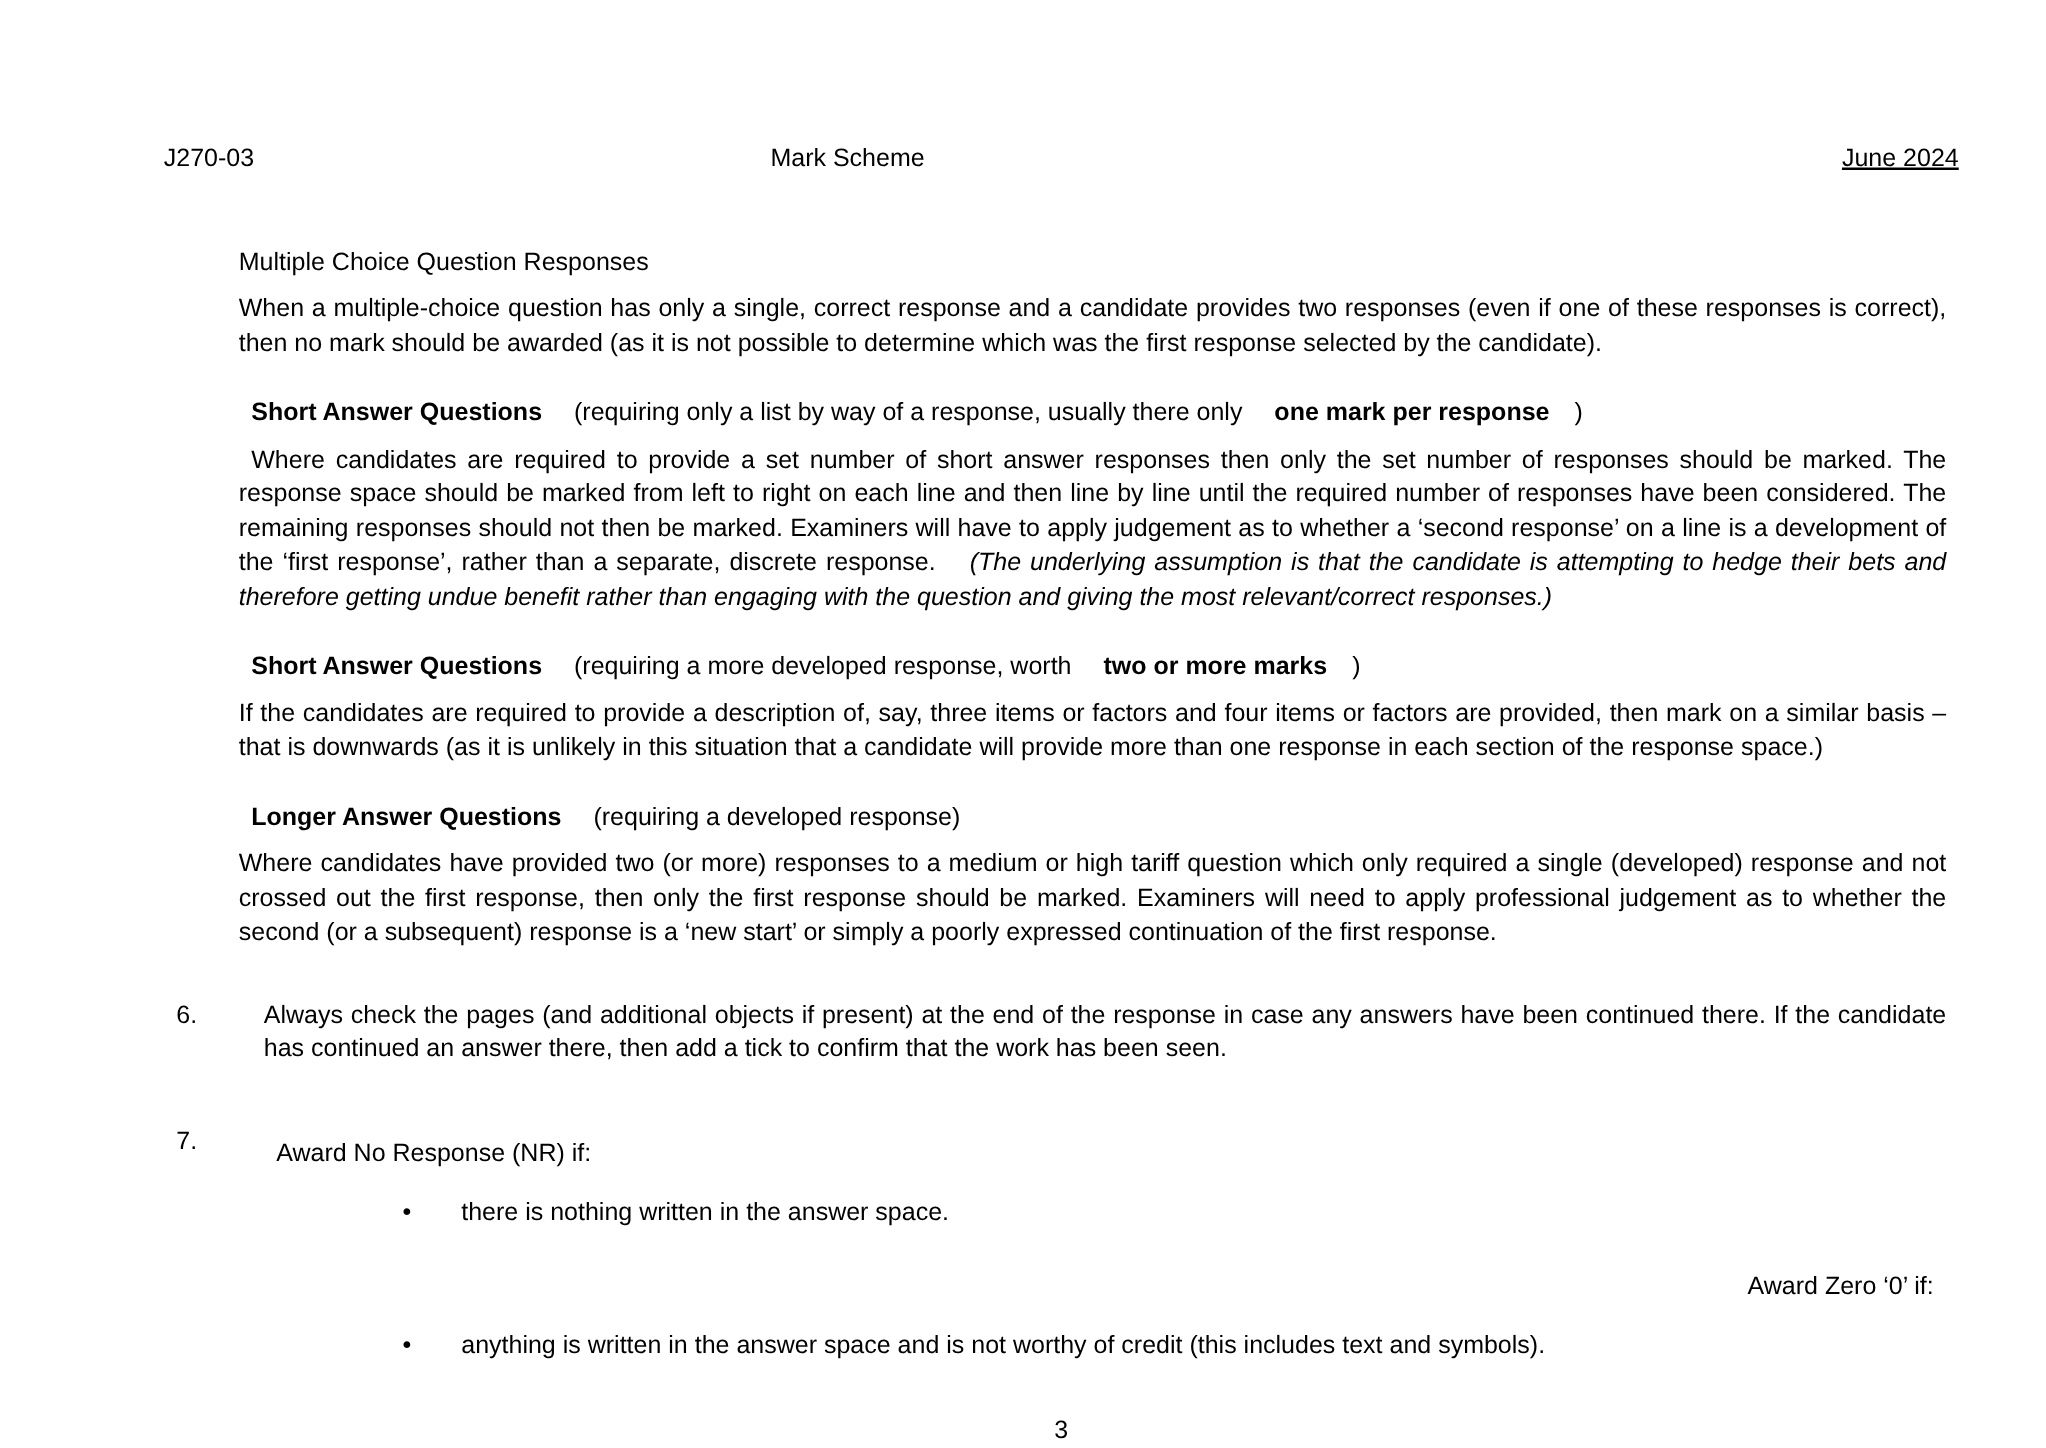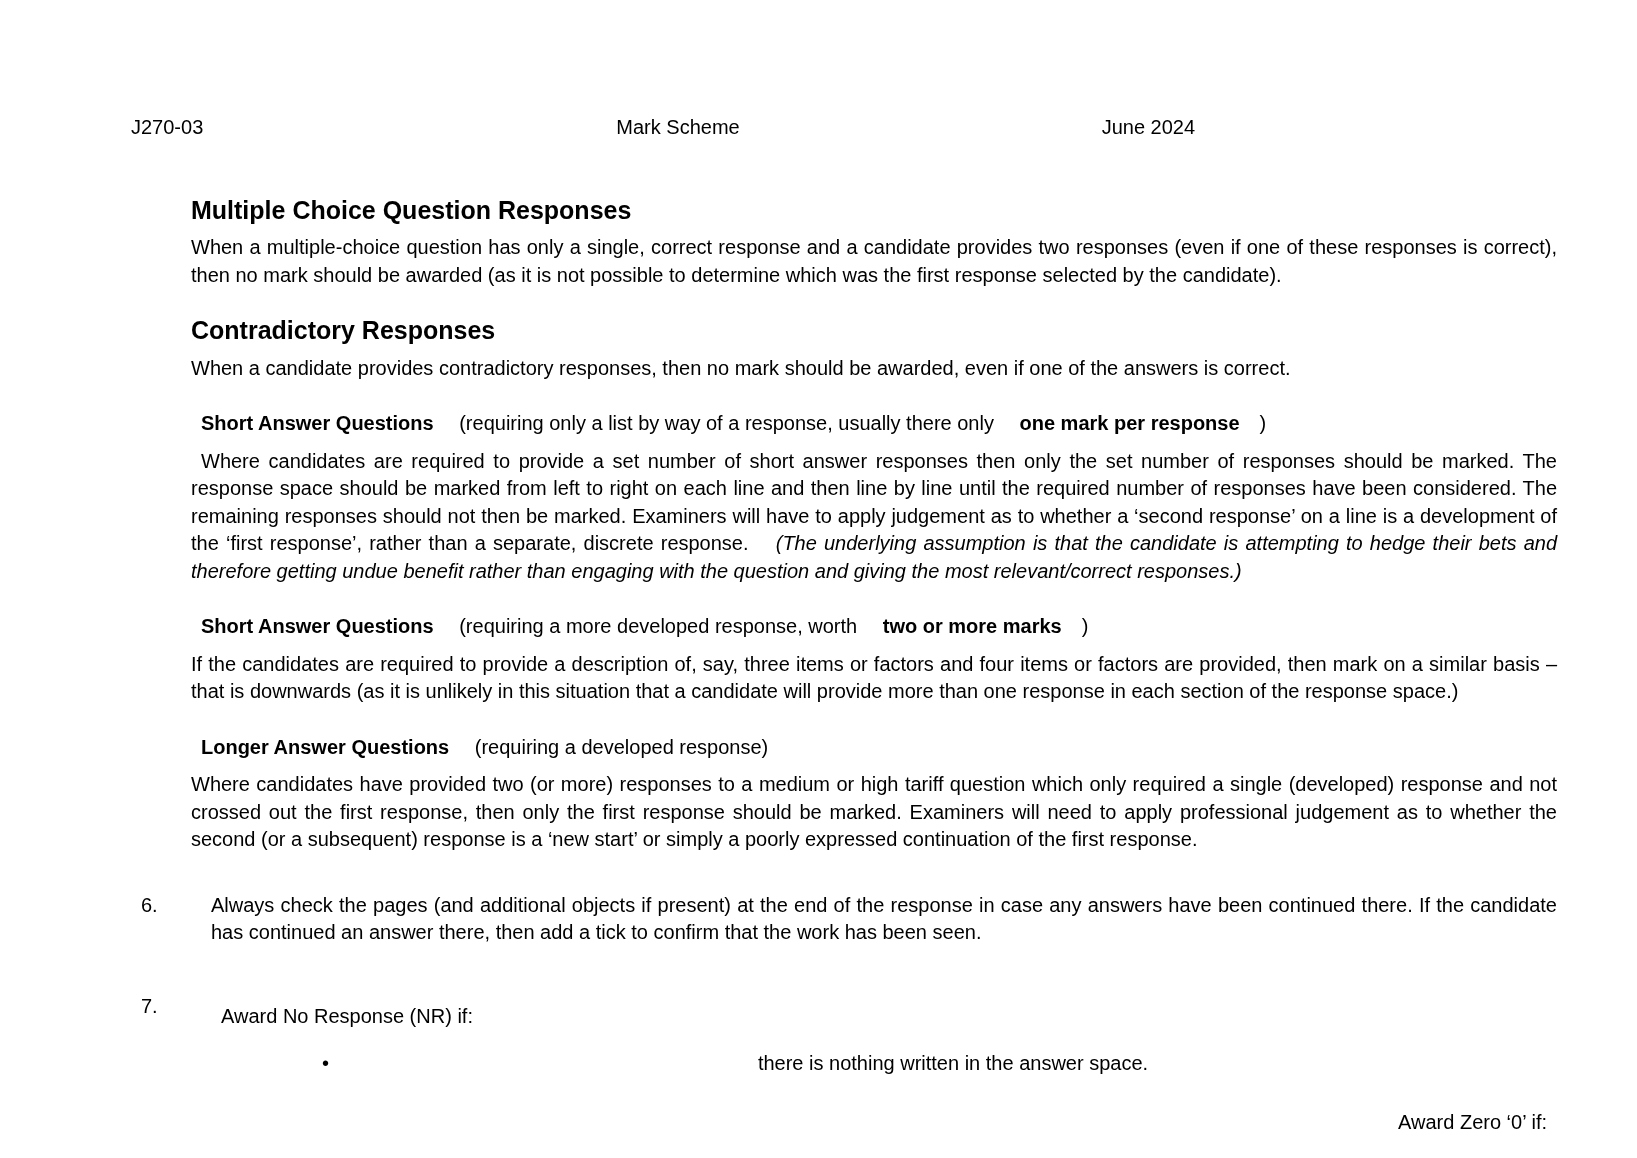--- a/index.html
+++ b/index.html
@@ -16,31 +16,31 @@
     font-size: 20px;
     line-height: 27.5px;
   }
   .header {
     display: flex;
     align-items: baseline;
     padding: 64px 80px 0 81px;
   }
   .h-left  { flex: 1; text-align: left; }
   .h-center{ flex: 1; }
-  .h-right { flex: 1; text-align: left; }
+  .h-right { flex: 1; text-align: right; text-decoration: underline; }
   .content {
     padding: 25px 80px 0 81px;
   }
   .sec {
     padding-left: 50px;
     margin-bottom: 28px;
   }
   .sec h3 {
-    font-size: 25px;
-    font-weight: bold;
+    font-size: 20px;
+    font-weight: normal;
     line-height: 27.5px;
   }
   .hline b { font-weight: bold; }
   p.just, div.just { text-align: justify; }
   .italic { font-style: italic; }
   .numitem {
     display: flex;
     align-items: flex-start;
   }
   .numitem .num {
@@ -50,21 +50,21 @@
   .numitem .numbody { flex: 1; }
   .numitem-6 { margin-bottom: 26px; }
   .bullet-row {
     display: flex;
     padding-left: 91px;
   }
   .bullet-row .bullet {
     width: 27px;
     flex: 0 0 27px;
   }
-  .bullet-row .bullet-text { flex: 1; text-align: center; }
+  .bullet-row .bullet-text { flex: 1; }
   .award-zero { margin-top: 21px; text-align: right; }
   .footer {
     text-align: center;
     margin-top: 10px;
   }
 </style>
 </head>
 <body>
 
 <div class="page">
@@ -75,24 +75,20 @@
     <span class="h-right">June 2024</span>
   </div>
 
   <div class="content">
 
     <div class="sec">
       <h3>Multiple Choice Question Responses</h3>
       <p class="just">When a multiple-choice question has only a single, correct response and a candidate provides two responses (even if one of these responses is correct), then no mark should be awarded (as it is not possible to determine which was the first response selected by the candidate).</p>
     </div>
 
-    <div class="sec">
-      <h3>Contradictory Responses</h3>
-      <p>When a candidate provides contradictory responses, then no mark should be awarded, even if one of the answers is correct.</p>
-    </div>
 
     <div class="sec">
       <p class="hline"><b>Short Answer Questions</b><span> (requiring only a list by way of a response, usually there only </span><b>one mark per response</b><span>)</span></p>
       <p class="just"><span>Where candidates are required to provide a set number of short answer responses then only the set number of responses should be marked. The response space should be marked from left to right on each line and then line by line until the required number of responses have been considered. The remaining responses should not then be marked. Examiners will have to apply judgement as to whether a ‘second response’ on a line is a development of the ‘first response’, rather than a separate, discrete response.  </span><span class="italic">(The underlying assumption is that the candidate is attempting to hedge their bets and therefore getting undue benefit rather than engaging with the question and giving the most relevant/correct responses.)</span></p>
     </div>
 
     <div class="sec">
       <p class="hline"><b>Short Answer Questions</b><span> (requiring a more developed response, worth </span><b>two or more marks</b><span>)</span></p>
       <p class="just">If the candidates are required to provide a description of, say, three items or factors and four items or factors are provided, then mark on a similar basis – that is downwards (as it is unlikely in this situation that a candidate will provide more than one response in each section of the response space.)</p>
     </div>

